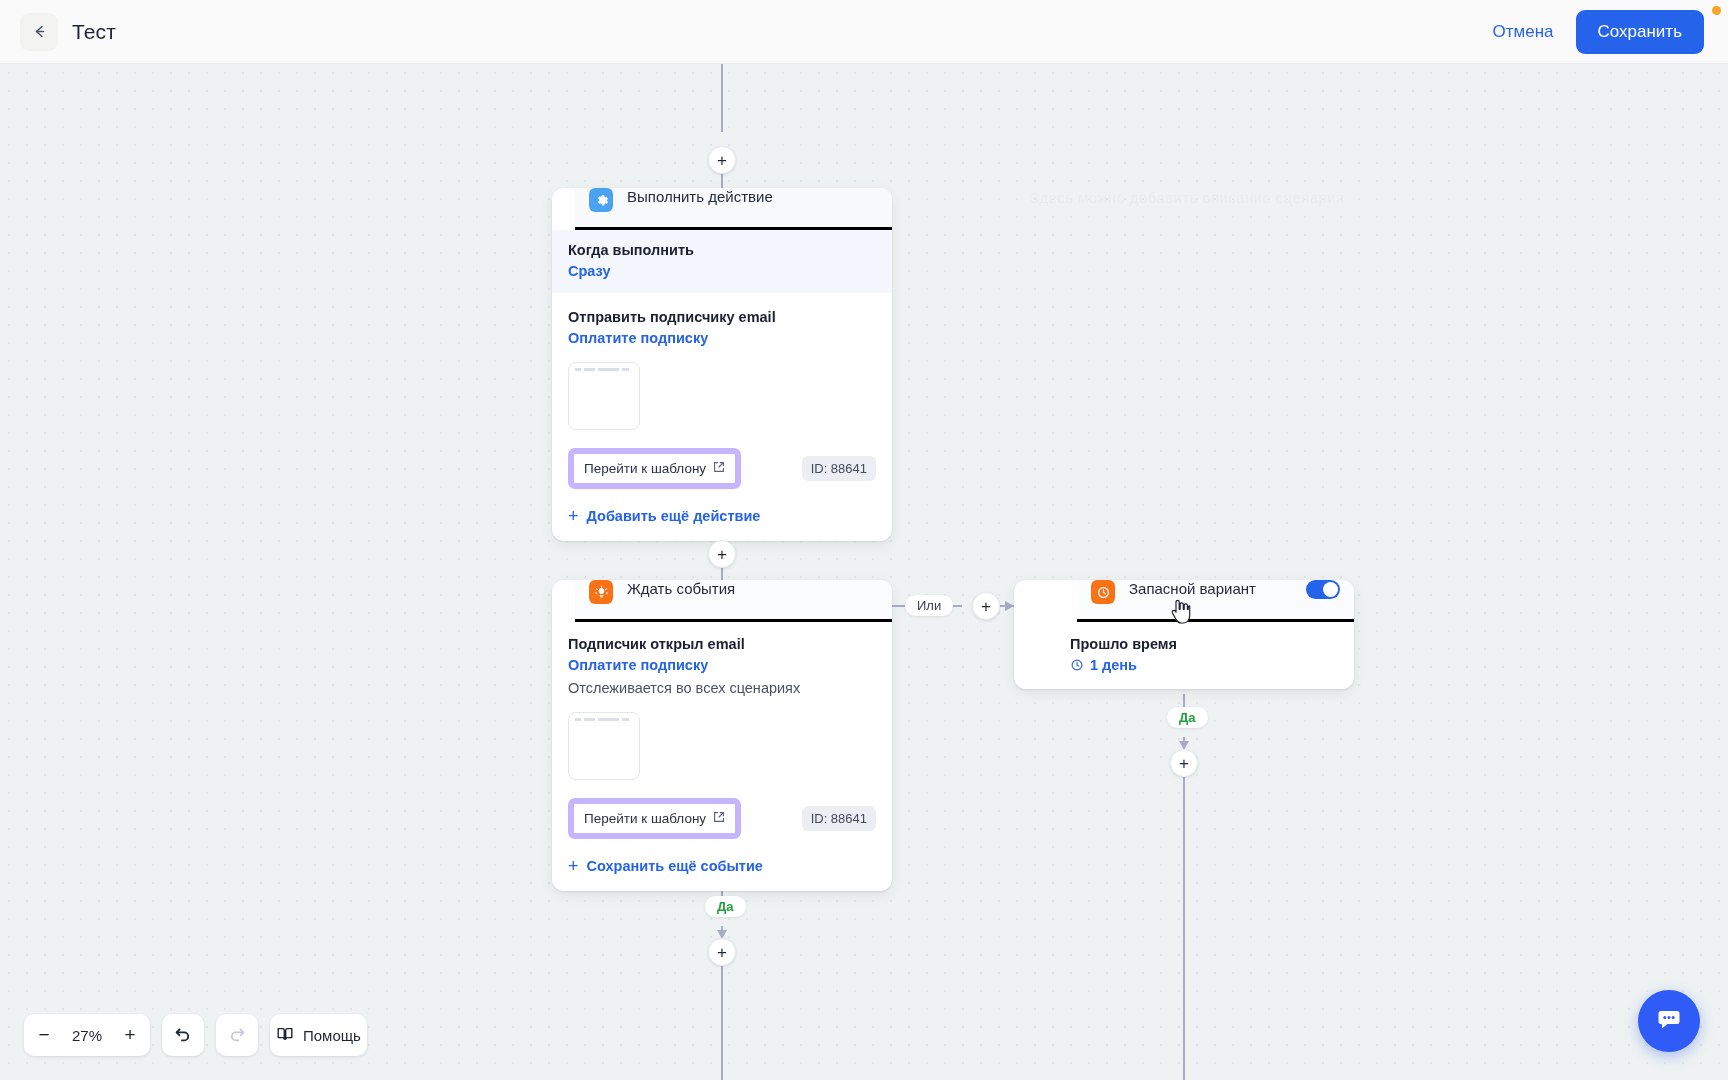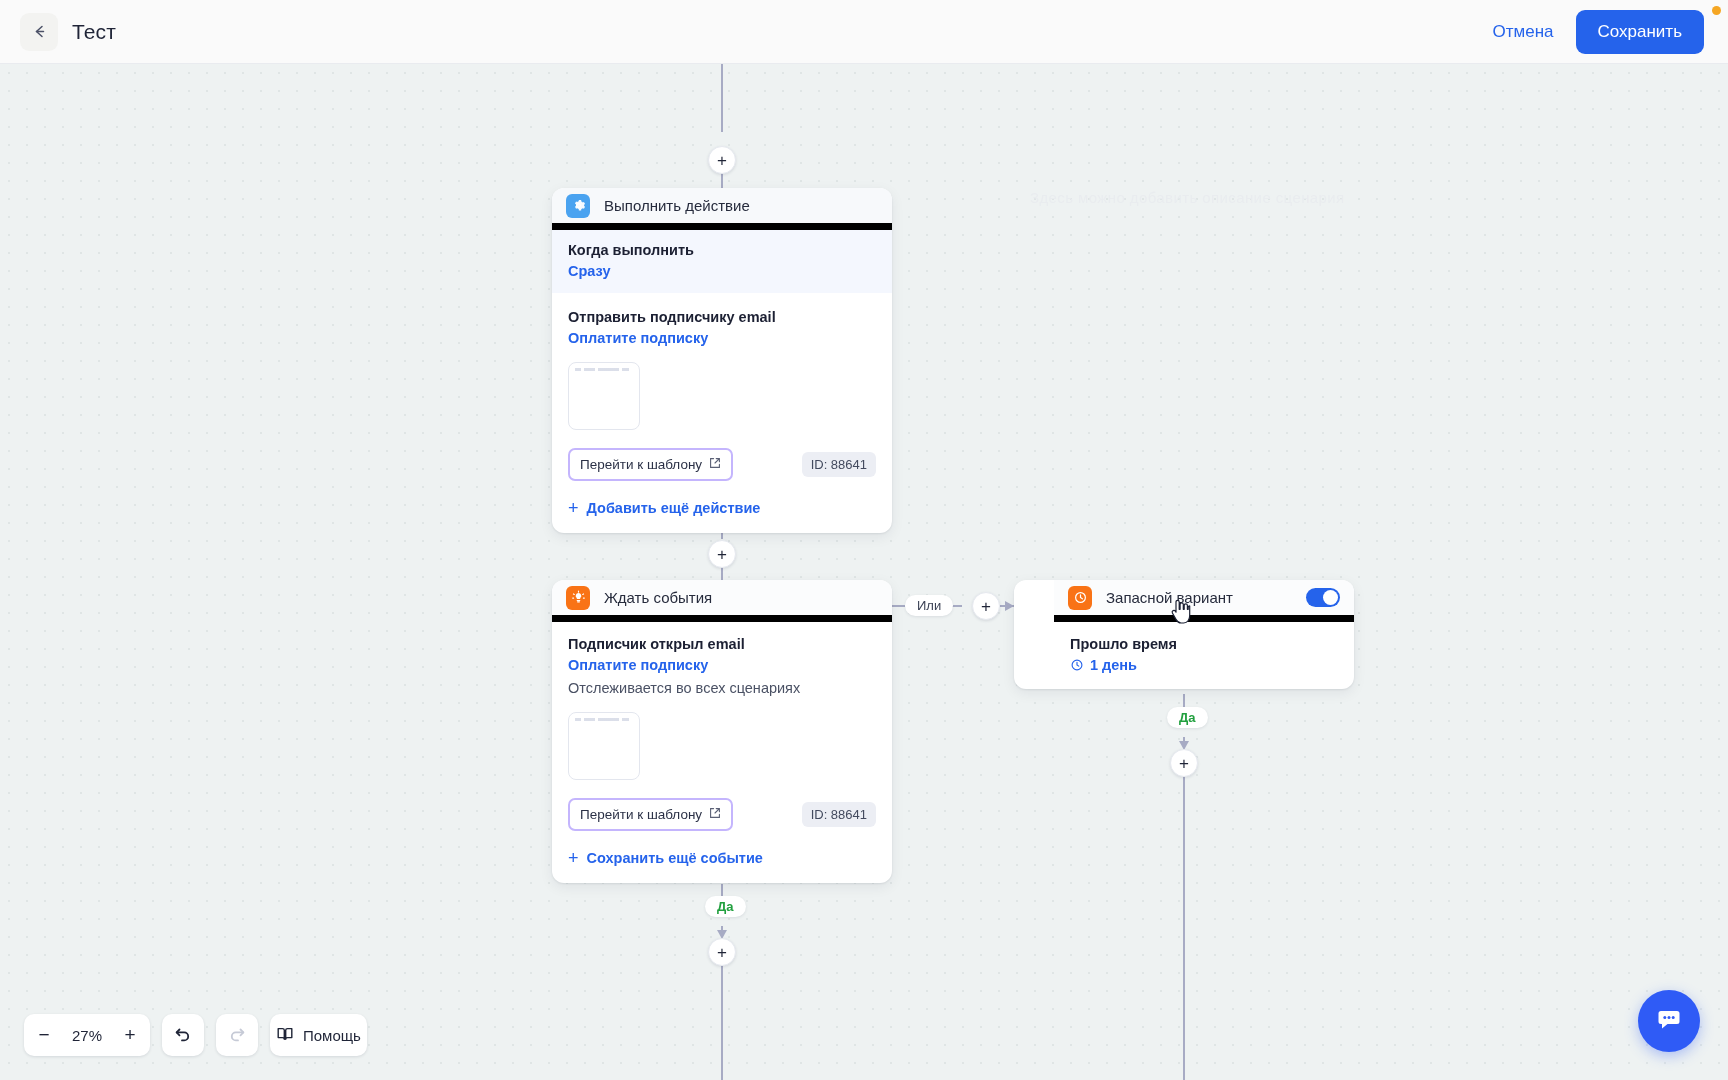--- a/index.html
+++ b/index.html
@@ -80,25 +80,26 @@
 
   
   .card {
     position: absolute;
     background: #fff;
     border-radius: 12px;
     box-shadow: 0 1px 2px rgba(25,35,60,.09), 0 4px 14px rgba(25,35,60,.07);
     overflow: hidden;
   }
   .card-head {
-    display: flex; align-items: center;
+    display: flex; 
     height: 42px;
     padding: 0 14px;
     background: #f7f9fb;
-    border-bottom: 7px solid #000000;
+    border-bottom: 3px solid #000000;
+    margin-left: 23px;
   }
   .card-head.plain { background: #fbfcfd; }
   .node-icon {
     width: 24px; height: 24px;
     border-radius: 6px;
     display: flex; align-items: center; justify-content: center;
     flex: none;
   }
   .node-icon.blue { background: #4aa3f0; }
   .node-icon.orange { background: #f97316; }
@@ -137,21 +138,21 @@
     background: linear-gradient(90deg,#cfd4e2 0 6px,transparent 6px 9px,#cfd4e2 9px 20px,transparent 20px 23px,#cfd4e2 23px 44px,transparent 44px 47px,#cfd4e2 47px 54px);
     opacity: .75;
   }
 
   .row-tpl {
     display: flex; align-items: center;
     margin-top: 18px;
   }
   .tpl-btn {
     display: inline-flex; align-items: center; gap: 7px;
-    border: 2px solid #c4b5fd;
+    border: 6px solid #c4b5fd;
     border-radius: 7px;
     background: #fff;
     padding: 7px 10px;
     font-size: 13.5px; color: #2b3146;
     font-family: inherit;
     cursor: pointer;
   }
   .id-badge {
     margin-left: auto;
     background: #eceef4;

